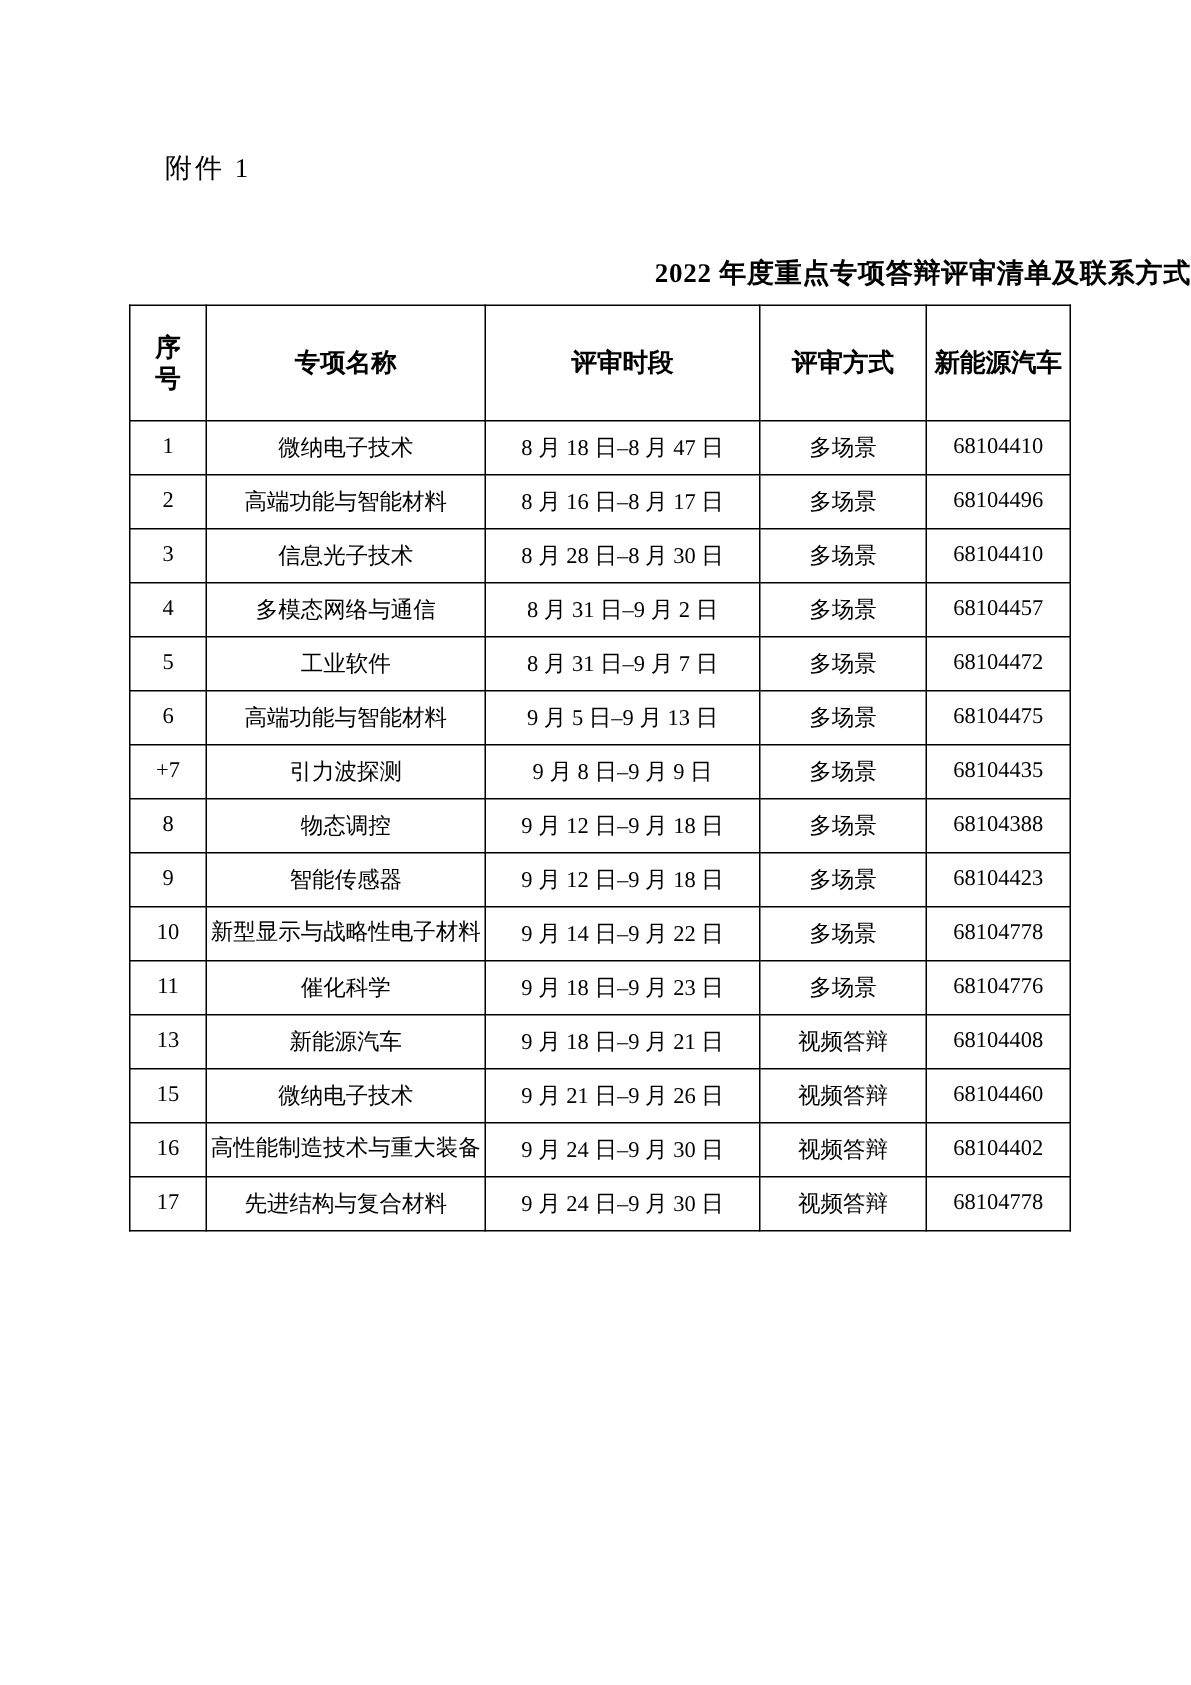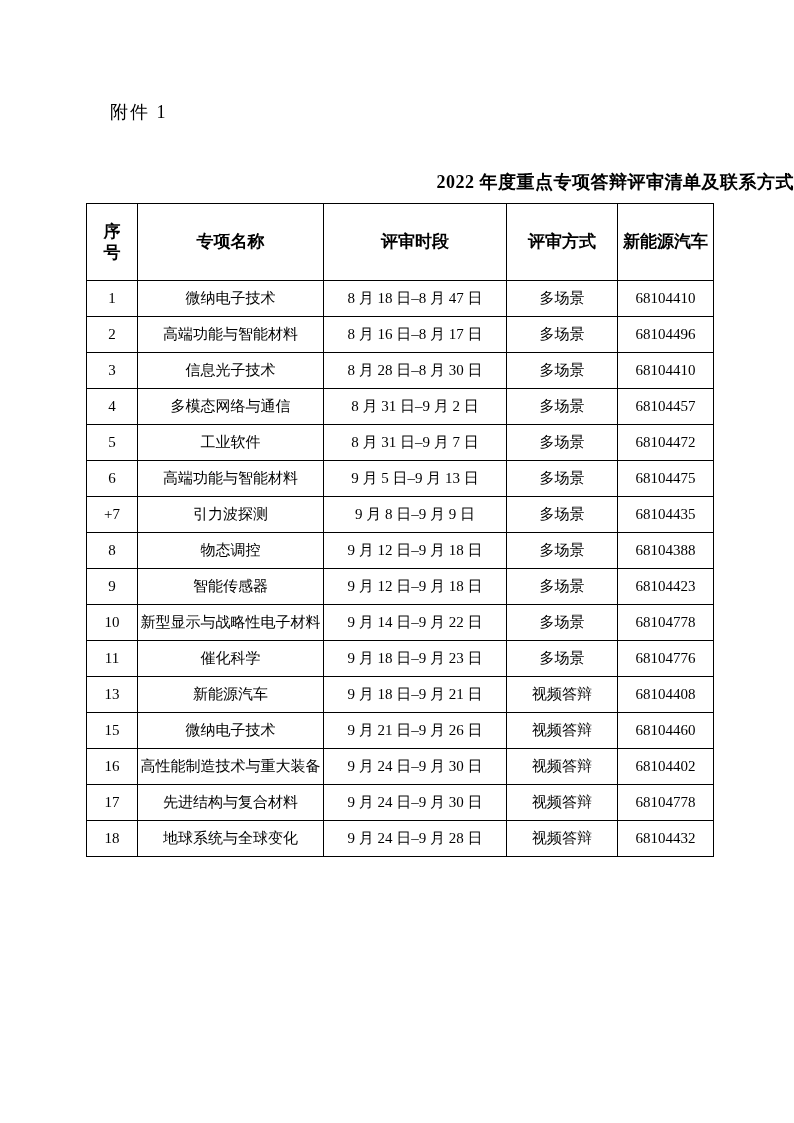--- a/index.html
+++ b/index.html
@@ -207,23 +207,16 @@
           <td class="col-method">视频答辩</td>
           <td class="col-phone">68104402</td>
         </tr>
         <tr>
           <td class="col-idx">17</td>
           <td class="col-name">先进结构与复合材料</td>
           <td class="col-period">9 月 24 日–9 月 30 日</td>
           <td class="col-method">视频答辩</td>
           <td class="col-phone">68104778</td>
         </tr>
-        <tr>
-          <td class="col-idx">18</td>
-          <td class="col-name">地球系统与全球变化</td>
-          <td class="col-period">9 月 24 日–9 月 28 日</td>
-          <td class="col-method">视频答辩</td>
-          <td class="col-phone">68104432</td>
-        </tr>
       </tbody>
   </table>
 
 </div>
 
 </body></html>

